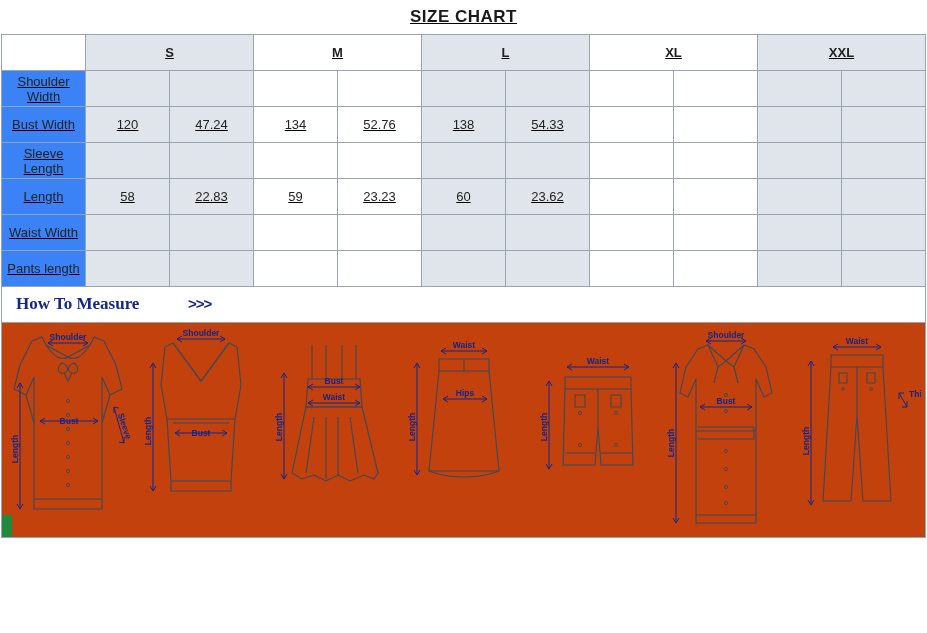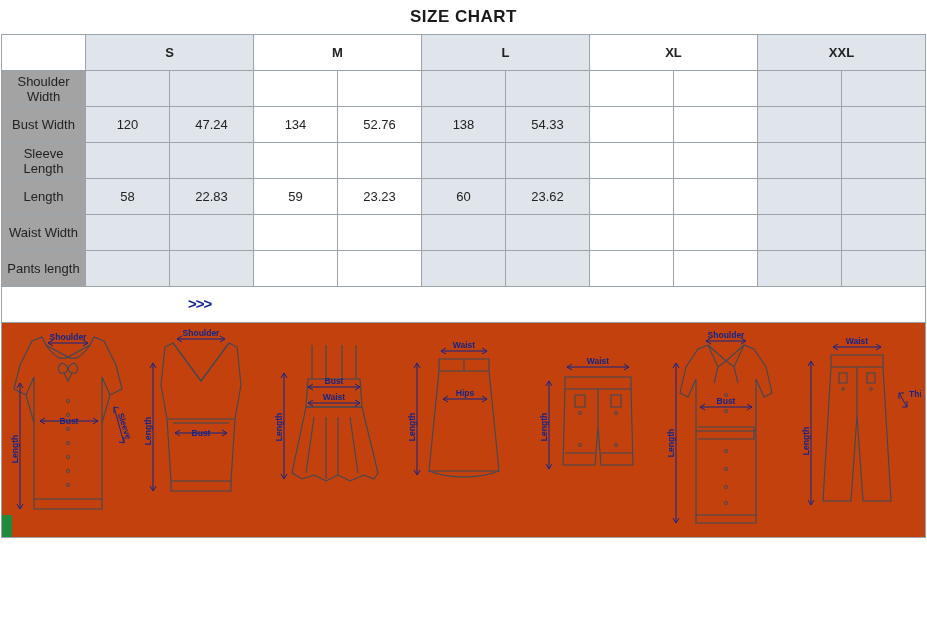--- a/index.html
+++ b/index.html
@@ -13,20 +13,21 @@
     height: 633px;
     font-family: "Liberation Sans", sans-serif;
     overflow: hidden;
     position: relative;
   }
   .page {
     width: 927px;
     height: 633px;
     position: relative;
     background: #fff;
+    text-decoration: underline;
   }
   
   .chart-title {
     height: 34px;
     line-height: 34px;
     text-align: center;
     font-size: 17px;
     font-weight: bold;
     color: #1a1a1a;
     letter-spacing: 0.5px;
@@ -42,21 +43,21 @@
     border: 1px solid #9aa4ad;
     height: 36px;
     text-align: center;
     vertical-align: middle;
     font-size: 13px;
     color: #222;
     padding: 0 2px;
   }
   td.rowlabel {
     width: 145px;
-    background: #a3a3a3;
+    background: #3b82f6;
     font-size: 12.5px;
     color: #222;
   }
   td.sizehead {
     font-size: 19px;
     font-weight: bold;
     color: #e8111b;
     height: 40px;
   }
   td.sizehead.shade { background: #dfe5ea; }
@@ -233,20 +234,21 @@
         <td class="val shade"></td>
         <td class="val plain"></td>
         <td class="val plain"></td>
         <td class="val shade"></td>
         <td class="val shade"></td>
       </tr>
     </tbody>
   </table>
 
   <div class="measure-band">
+    <span class="label">How To Measure</span>
     <span class="arrows">&gt;&gt;&gt;</span>
   </div>
 
   <div class="illustrations">
 
     <div class="fig">
       <svg width="128" height="212" viewBox="0 0 128 212">
         <g fill="none" stroke="#3b4a5a" stroke-width="1.1">
           <path d="M40 22 L36 14 L26 18 L14 42 L8 66 L20 72 L28 54 L28 176 L96 176 L96 54 L104 72 L116 66 L110 42 L98 18 L88 14 L84 22 L62 34 Z"></path>
           <path d="M40 22 C48 34 56 38 62 34"></path>

